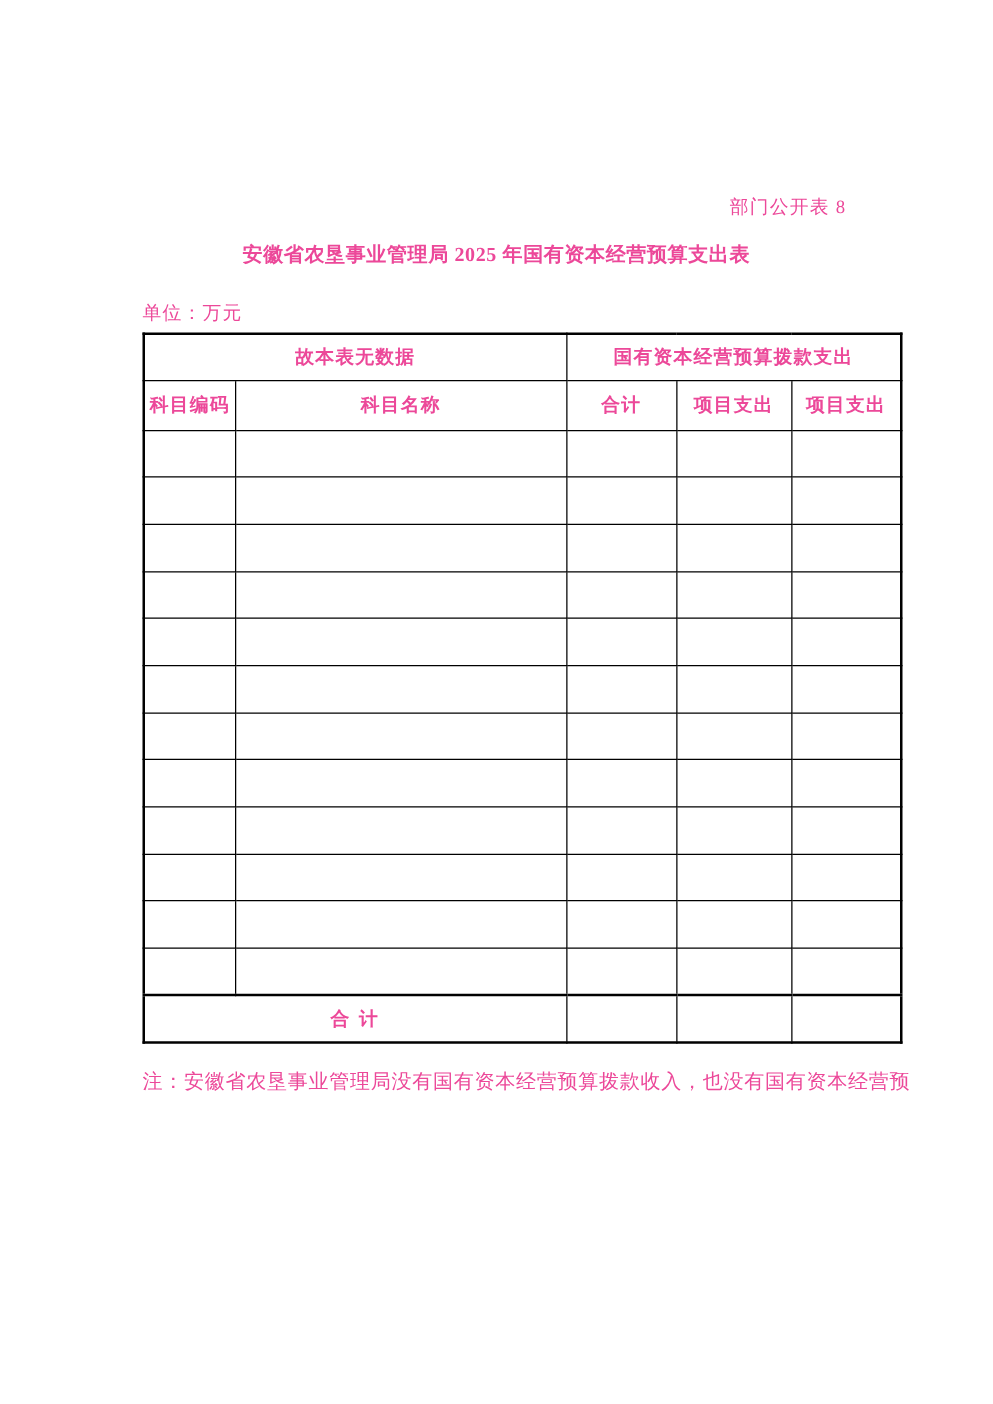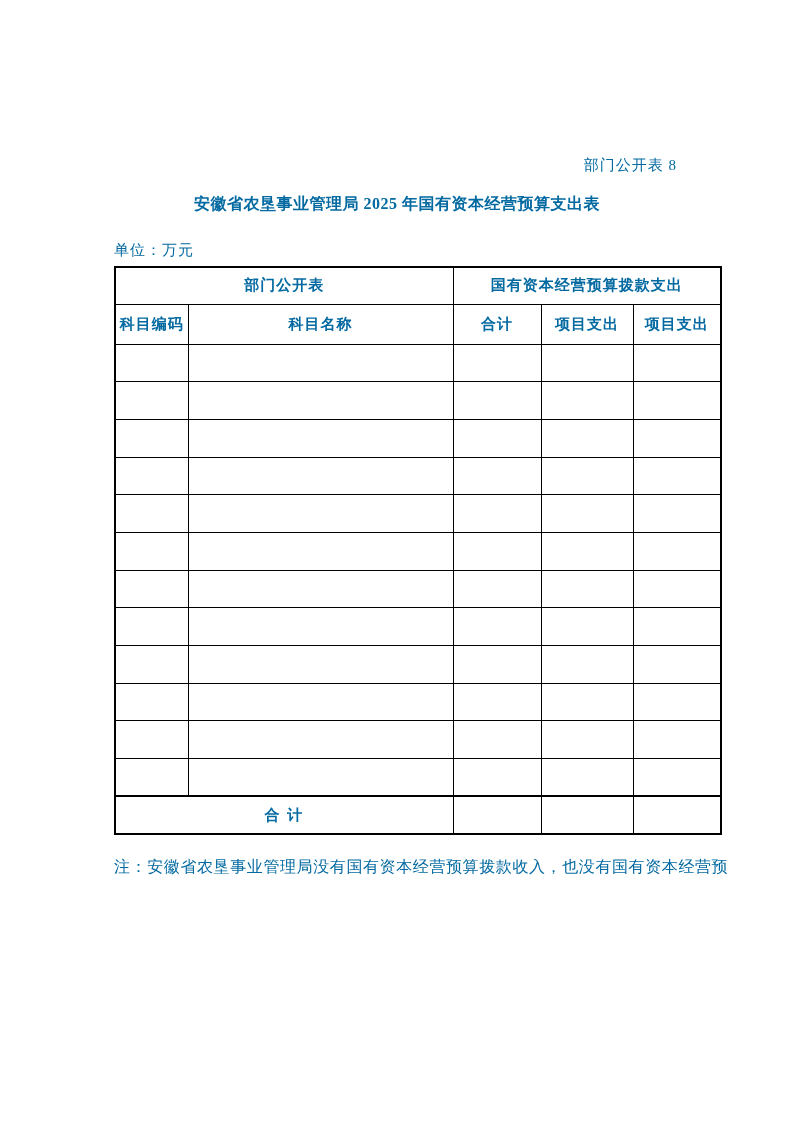--- a/index.html
+++ b/index.html
@@ -5,21 +5,21 @@
   html, body {
     margin: 0;
     padding: 0;
     background: #ffffff;
   }
   .page {
     position: relative;
     width: 794px;
     height: 1026px;
     background: #ffffff;
-    color: #0369a1;
+    color: #ec4899;
     font-family: "Liberation Serif", "DejaVu Serif", serif;
     overflow: hidden;
   }
   .doc-label {
     position: absolute;
     top: 156px;
     right: 117px;
     font-size: 15px;
     letter-spacing: 1px;
     white-space: nowrap;
@@ -78,20 +78,21 @@
     margin-top: 24px;
   }
   .note {
     position: absolute;
     top: 848px;
     left: 114px;
     width: 620px;
     font-size: 16px;
     line-height: 37px;
     letter-spacing: 0.6px;
+    font-family: Liberation Mono, monospace;
   }
   .note div { white-space: nowrap; }
   .page-number {
     position: absolute;
     top: 1026px;
     right: 112px;
     font-size: 11px;
     letter-spacing: 1px;
     white-space: nowrap;
   }
@@ -110,21 +111,21 @@
   <table class="budget-table">
     <colgroup>
       <col style="width:73px">
       <col style="width:265px">
       <col style="width:88px">
       <col style="width:92px">
       <col style="width:88px">
     </colgroup>
     <thead>
       <tr class="hrow1">
-        <th colspan="2">部门公开表</th>
+        <th colspan="2">故本表无数据</th>
         <th colspan="3">国有资本经营预算拨款支出</th>
       </tr>
       <tr class="hrow2">
         <th>科目编码</th>
         <th>科目名称</th>
         <th>合计</th>
         <th>项目支出</th>
         <th>项目支出</th>
       </tr>
     </thead>

